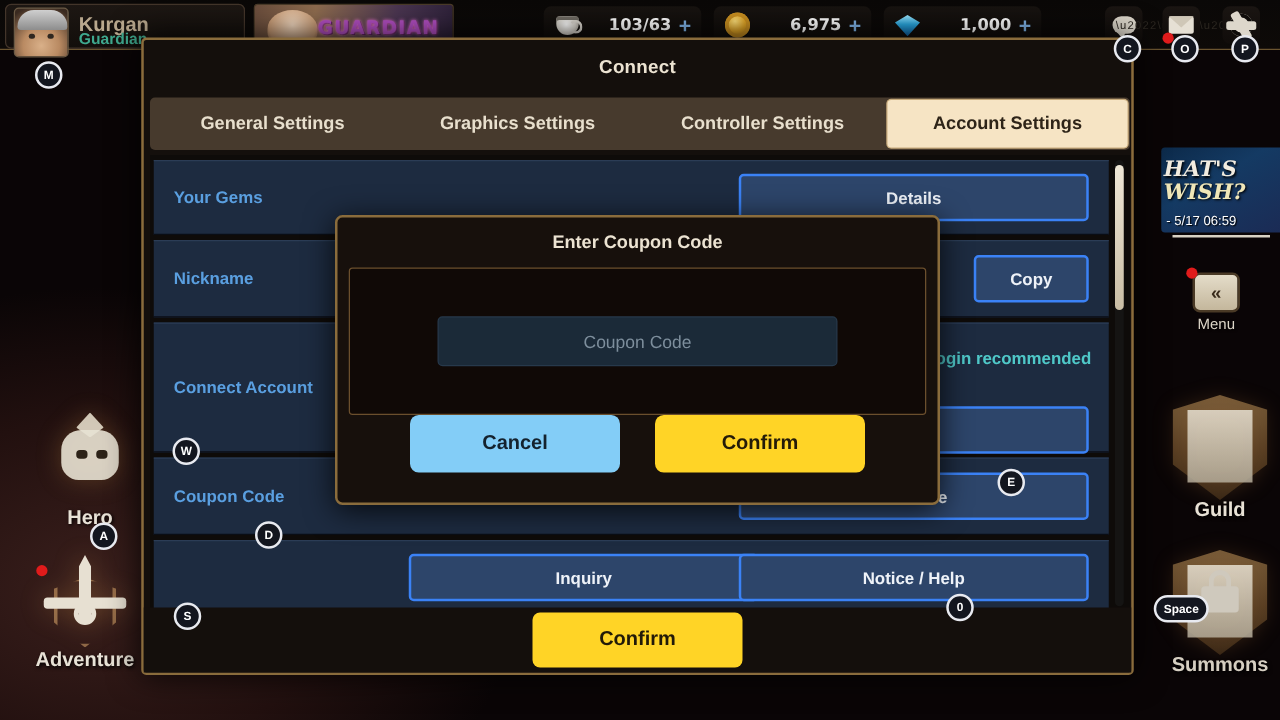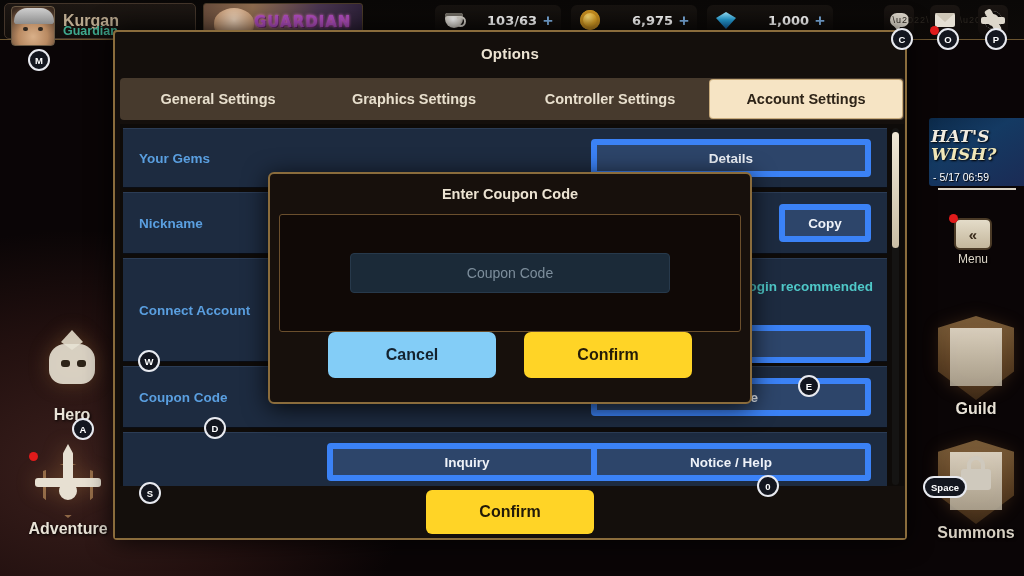--- a/index.html
+++ b/index.html
@@ -319,21 +319,21 @@
     position: absolute; left: 16px; top: 50%; transform: translateY(-50%);
     color: #5a9fe0; font-size: 13.5px; font-weight: bold;
   }
   .srow .sval {
     position: absolute; color: #e9e4da; font-size: 13.5px; font-weight: bold;
     top: 50%; transform: translateY(-50%);
   }
   .srow .sval.teal { color: #4fc8c8; }
   .sbtn {
     position: absolute; top: 50%; transform: translateY(-50%);
-    background: #2d456a; border: 6px solid #3b82f6; border-radius: 4px;
+    background: #2d456a; border: 2px solid #3b82f6; border-radius: 4px;
     color: #eef2f8; font-size: 13.5px; font-weight: bold;
     display: flex; align-items: center; justify-content: center;
     cursor: pointer;
   }
   .scrollbar-track {
     position: absolute; right: 5px; top: 4px; width: 7px; height: 357px;
     background: #151413; border-radius: 4px;
   }
   .scrollbar-thumb {
     position: absolute; left: 0; top: 4px; width: 7px; height: 116px;
@@ -508,21 +508,21 @@
       <div class="sword-blade"></div>
       <div class="sword-guard"></div>
       <div class="sword-ring"></div>
     </div>
     <div class="crest-lbl">Adventure</div>
   </div>
   <div class="reddot" style="left:29px; top:452px;"></div>
   <div class="keybadge" style="left:139px; top:482px;">S</div>
 
   <div class="options-win">
-    <div class="options-title">Options</div>
+    <div class="options-title">Connect</div>
 
     <div class="tabbar">
       <div class="tab">General Settings</div>
       <div class="tab">Graphics Settings</div>
       <div class="tab">Controller Settings</div>
       <div class="tab active">Account Settings</div>
     </div>
 
     <div class="settings-body">
 

